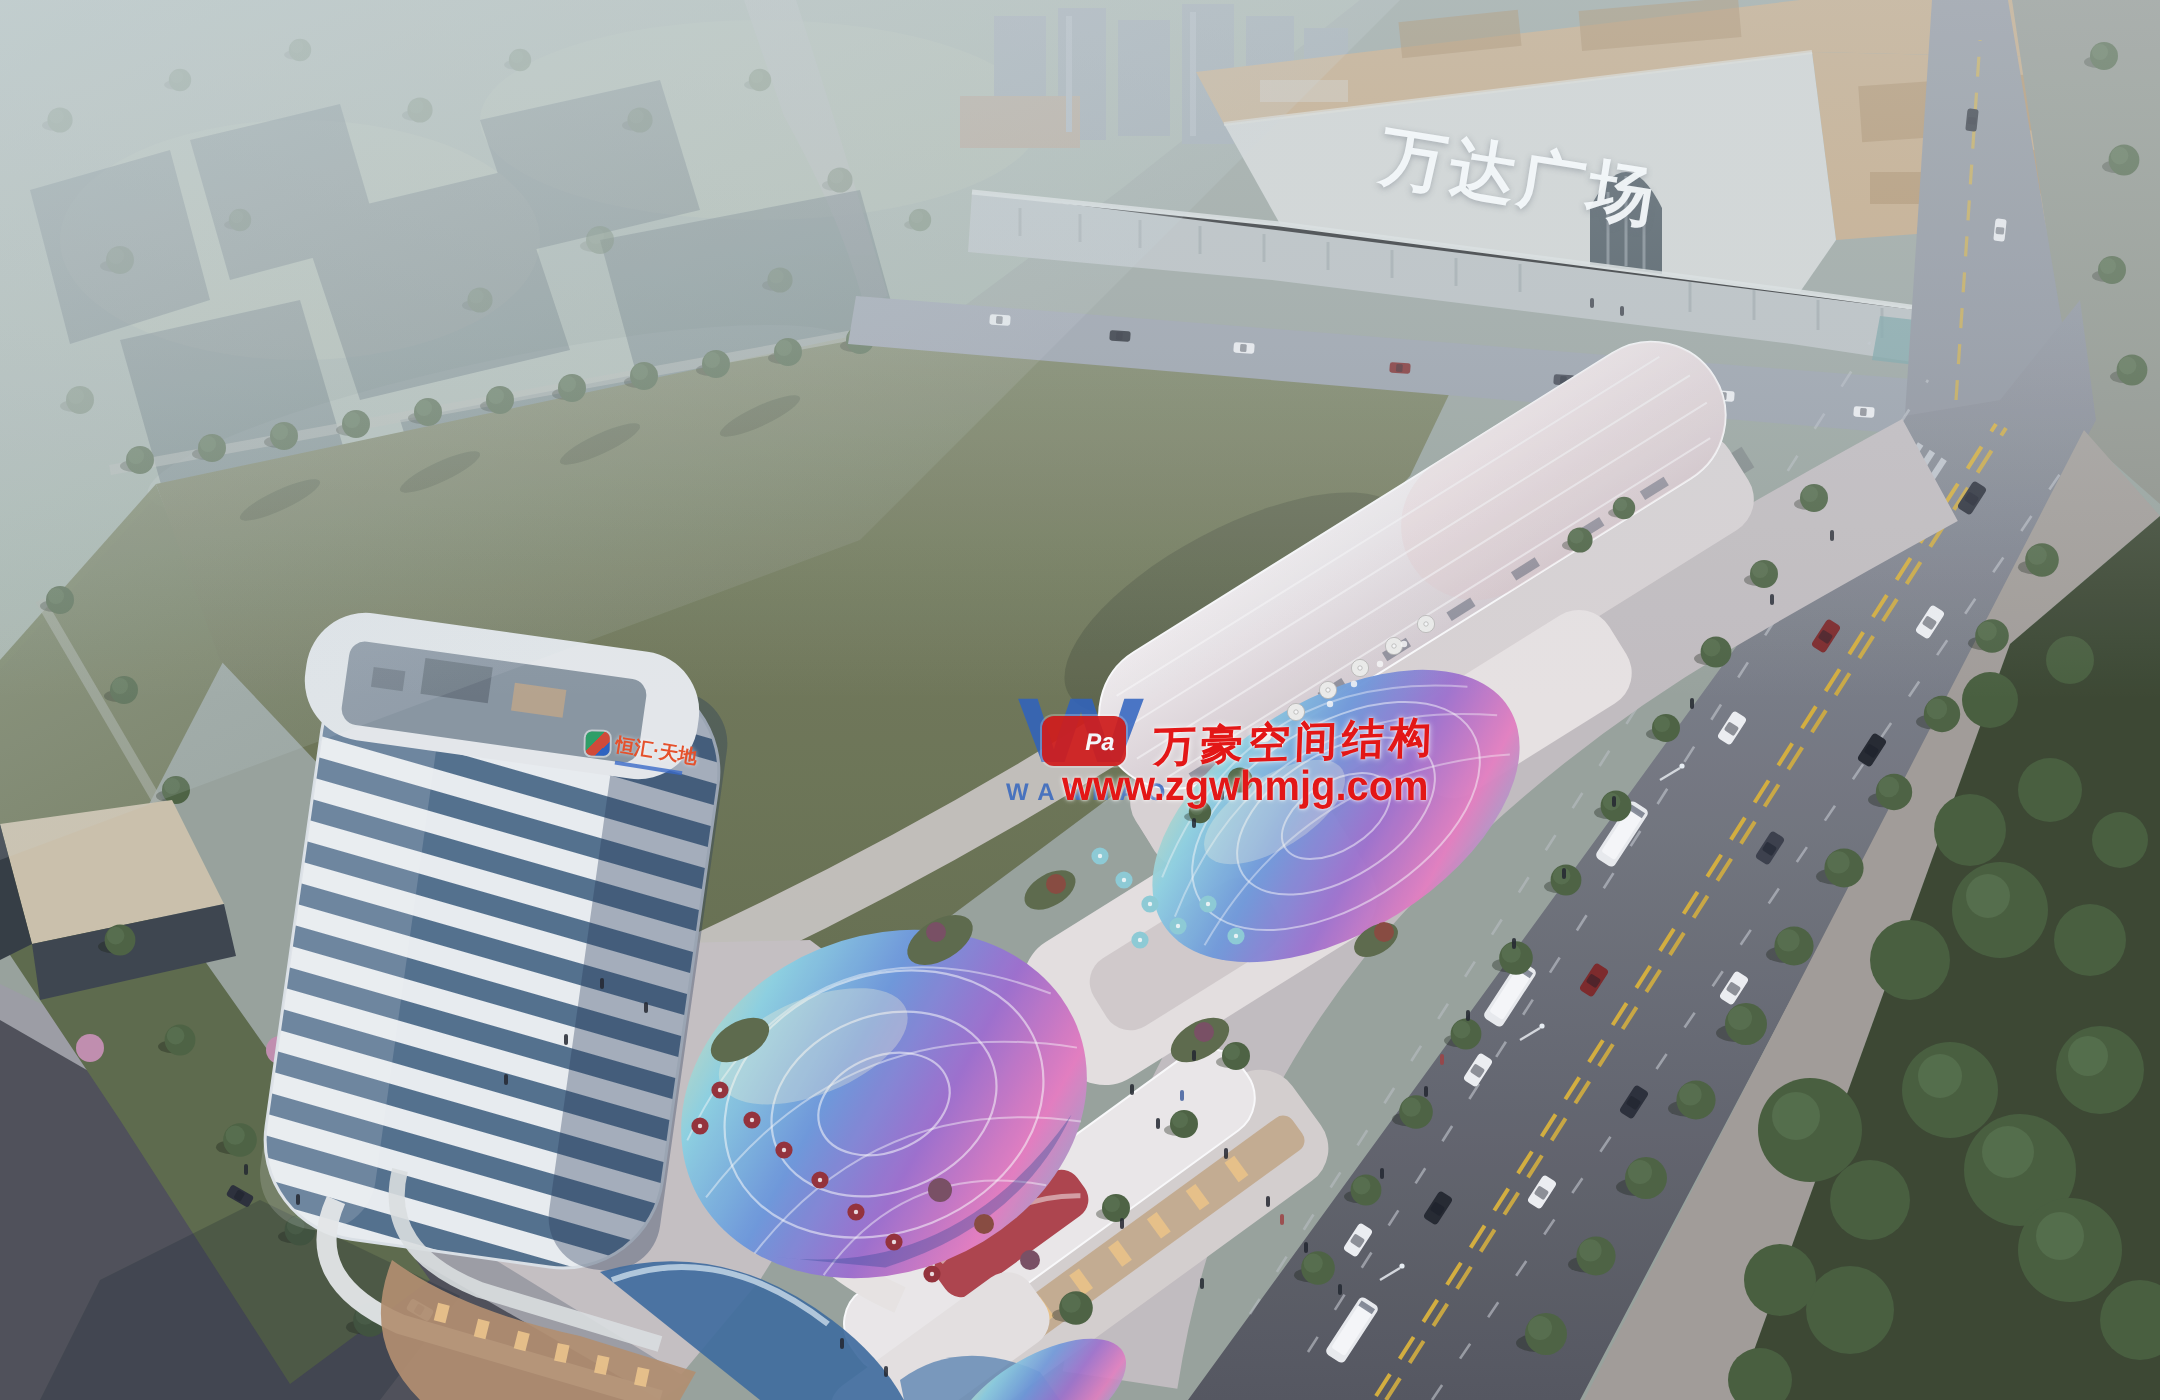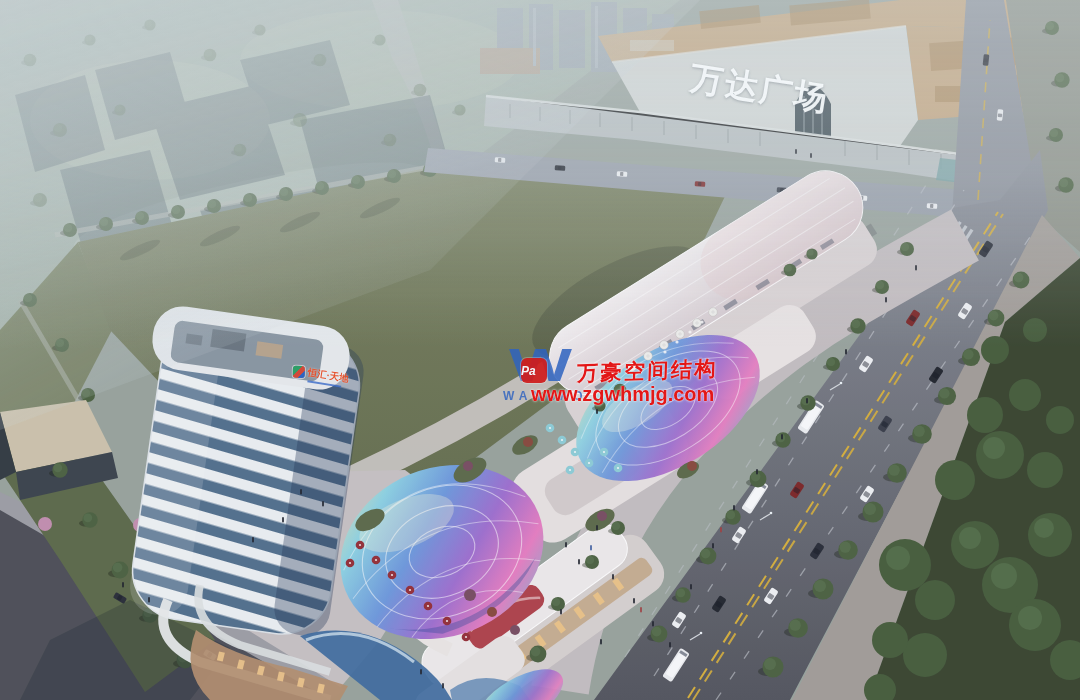--- a/index.html
+++ b/index.html
@@ -15,22 +15,22 @@
     background:linear-gradient(135deg,#2f9e68 0 40%,#d04a3a 40% 70%,#2f63c0 70%);
     box-shadow:0 0 0 1px rgba(255,255,255,.5);}
   .tower-sign-text{font-size:9.5px;font-weight:700;color:#e5512c;text-shadow:0 0 2px rgba(255,255,255,.6);}
   .tower-sub{position:absolute;left:16px;top:14px;width:34px;height:2px;background:#3a6ac8;opacity:.8;}
   .watermark{left:495px;top:340px;width:250px;height:72px;}
   .wm-w{position:absolute;left:14px;top:2px;font-size:46px;font-weight:900;color:#2f63c0;
     opacity:.85;transform:scaleX(1.45);transform-origin:left top;line-height:1;}
   .wm-name{position:absolute;left:8px;top:49px;font-size:12px;font-weight:800;
     letter-spacing:5px;color:#2f63c0;opacity:.82;}
   .wm-seal{position:absolute;left:26px;top:18px;width:26px;height:25px;background:#cf1d1d;
-    border-radius:6px;opacity:.93;display:flex;align-items:center;
-    box-shadow:0 0 0 1px rgba(255,255,255,.25);}
+    border-radius:6px;opacity:.93;display:flex;align-items:center;justify-content:center;
+    box-shadow:0 0 0 1px rgba(255,255,255,.25);padding-left:16px;}
   .wm-seal span{color:#fff;font-size:12px;font-weight:700;font-style:italic;}
   .wm-company{position:absolute;left:82px;top:17px;font-size:21px;font-weight:900;color:#e31717;
     letter-spacing:2.5px;transform:skewX(-4deg) rotate(-2deg);
     text-shadow:0 0 3px rgba(255,255,255,.85),0 0 1px rgba(255,255,255,.9);}
   .wm-url{position:absolute;left:36px;top:42px;font-size:21px;font-weight:800;color:#e31717;
     letter-spacing:0;transform:scaleX(.95);transform-origin:left top;
     text-shadow:0 0 3px rgba(255,255,255,.85),0 0 1px rgba(255,255,255,.9);}
 </style>
 </head>
 <body>

